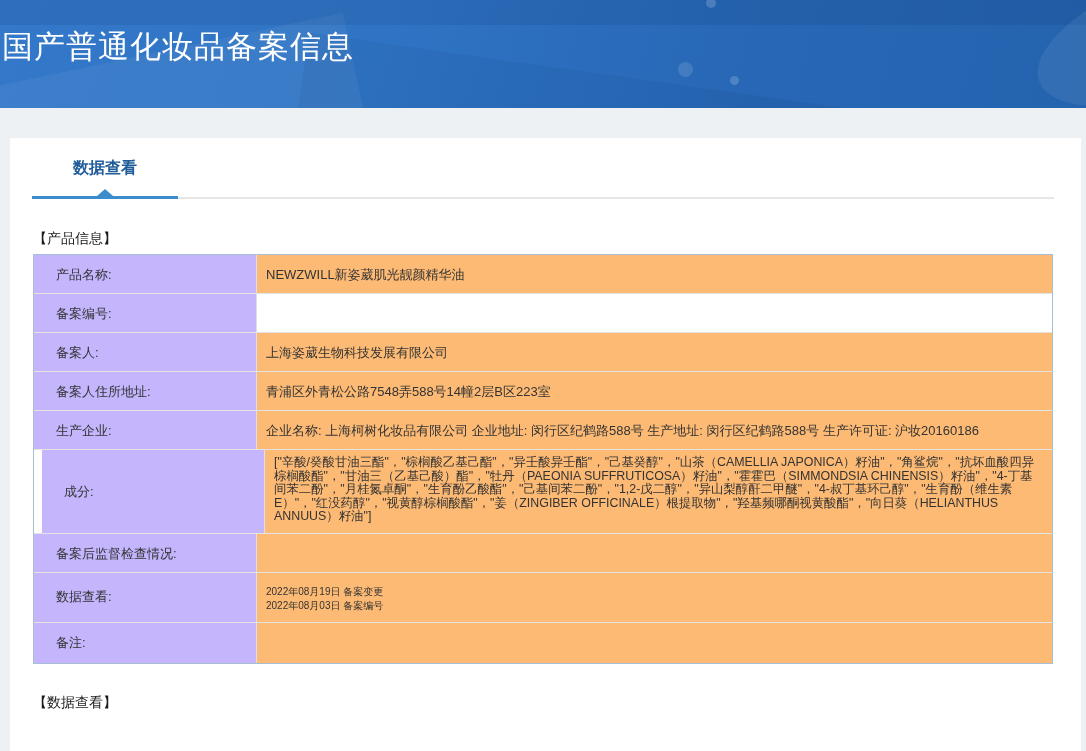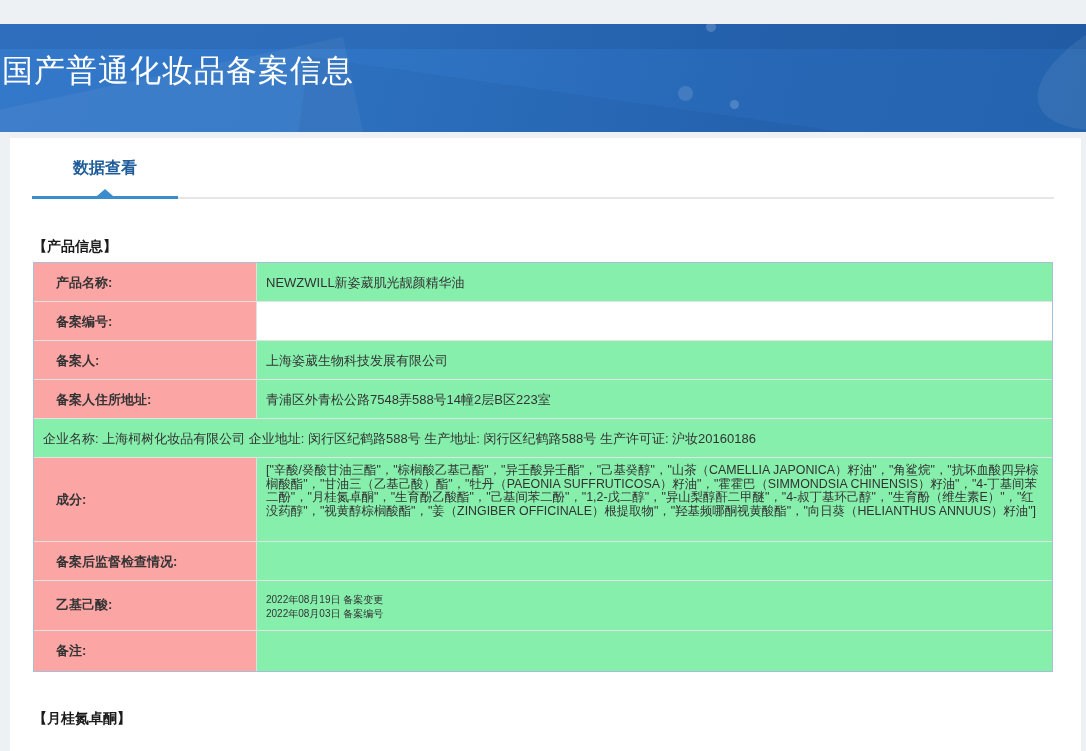--- a/index.html
+++ b/index.html
@@ -8,21 +8,20 @@
     font-family: "Liberation Sans", "DejaVu Sans", sans-serif;
     background: #eef1f4;
     overflow: hidden;
   }
   
   .banner {
     position: relative;
     width: 1086px; height: 108px;
     background: linear-gradient(105deg, #3478c9 0%, #2f74c4 35%, #2767b5 70%, #2463ae 100%);
     overflow: hidden;
-    margin-top: 24px;
   }
   .banner .strip-top {
     position: absolute; left: 0; top: 0; width: 100%; height: 25px;
     background: rgba(10, 30, 80, 0.10);
   }
   .banner .poly1 {
     position: absolute; left: -60px; top: 55px; width: 420px; height: 120px;
     background: rgba(255,255,255,0.05);
     transform: rotate(-12deg);
   }
@@ -69,49 +68,48 @@
     border-left: 8px solid transparent;
     border-right: 8px solid transparent;
     border-bottom: 7px solid #3b8ccd;
   }
   .tab-restline {
     position: absolute; left: 168px; top: 59px; width: 876px; height: 2px;
     background: #e6e6e6;
   }
   
   .section-title {
-    margin-left: 23px; margin-top: 38px;
-    font-size: 14px; font-weight: bold; color: #1a1a1a;
+    margin-left: 23px; margin-top: 30px;
+    font-size: 14px; font-weight: normal; color: #1a1a1a;
   }
   
   .info-table {
     margin: 6px 0 0 23px;
     width: 1020px;
     border: 1px solid #a6bfd6;
     border-collapse: collapse;
     font-size: 13px; color: #333333;
   }
   .info-table .row { display: flex; border-bottom: 1px solid #e3e3e3; min-height: 38px; }
   .info-table .row:last-child { border-bottom: none; }
   .info-table .cell-label {
-    flex: 0 0 223px; background: #fca5a5;
+    flex: 0 0 223px; background: #c4b5fd;
     padding: 11px 8px 9px 22px;
     border-right: 1px solid #e0e0e0;
-    font-weight: bold;
   }
   .info-table .cell-value {
-    flex: 1 1 auto; background: #86efac;
+    flex: 1 1 auto; background: #fdba74;
     padding: 11px 10px 9px 9px;
   }
   .info-table .row.tall .cell-value {
     padding-top: 6px;
     font-size: 12.4px; line-height: 13.6px;
   }
   .info-table .row.tall { min-height: 84px; }
-  .info-table .row.tall .cell-label { padding-top: 33px; }
+  .info-table .row.tall .cell-label { padding-top: 33px; margin-left: 8px; }
   .info-table .row.history { min-height: 44px; }
   .info-table .row.history .cell-label { padding-top: 15px; }
   .info-table .row.history .cell-value { padding-top: 12px; font-size: 10px; line-height: 14px; }
   .info-table .row.remark { min-height: 40px; }
 </style>
 </head>
 <body>
 
 <div class="banner">
   <div class="strip-top"></div>
@@ -147,38 +145,39 @@
     </div>
     <div class="row">
       <div class="cell-label">备案人:</div>
       <div class="cell-value">上海姿葳生物科技发展有限公司</div>
     </div>
     <div class="row">
       <div class="cell-label">备案人住所地址:</div>
       <div class="cell-value">青浦区外青松公路7548弄588号14幢2层B区223室</div>
     </div>
     <div class="row">
+      <div class="cell-label">生产企业:</div>
       <div class="cell-value">企业名称: 上海柯树化妆品有限公司 企业地址: 闵行区纪鹤路588号 生产地址: 闵行区纪鹤路588号 生产许可证: 沪妆20160186</div>
     </div>
     <div class="row tall">
       <div class="cell-label">成分:</div>
       <div class="cell-value">["辛酸/癸酸甘油三酯"，"棕榈酸乙基己酯"，"异壬酸异壬酯"，"己基癸醇"，"山茶（CAMELLIA JAPONICA）籽油"，"角鲨烷"，"抗坏血酸四异棕榈酸酯"，"甘油三（乙基己酸）酯"，"牡丹（PAEONIA SUFFRUTICOSA）籽油"，"霍霍巴（SIMMONDSIA CHINENSIS）籽油"，"4-丁基间苯二酚"，"月桂氮卓酮"，"生育酚乙酸酯"，"己基间苯二酚"，"1,2-戊二醇"，"异山梨醇酐二甲醚"，"4-叔丁基环己醇"，"生育酚（维生素E）"，"红没药醇"，"视黄醇棕榈酸酯"，"姜（ZINGIBER OFFICINALE）根提取物"，"羟基频哪酮视黄酸酯"，"向日葵（HELIANTHUS ANNUUS）籽油"]</div>
     </div>
     <div class="row">
       <div class="cell-label">备案后监督检查情况:</div>
       <div class="cell-value"></div>
     </div>
     <div class="row history">
-      <div class="cell-label">乙基己酸:</div>
+      <div class="cell-label">数据查看:</div>
       <div class="cell-value">
         <div>2022年08月19日 备案变更</div>
         <div>2022年08月03日 备案编号</div>
       </div>
     </div>
     <div class="row remark">
       <div class="cell-label">备注:</div>
       <div class="cell-value"></div>
     </div>
   </div>
 
-  <div class="section-title">【月桂氮卓酮】</div>
+  <div class="section-title">【数据查看】</div>
 
 </div>
 
 </body></html>

